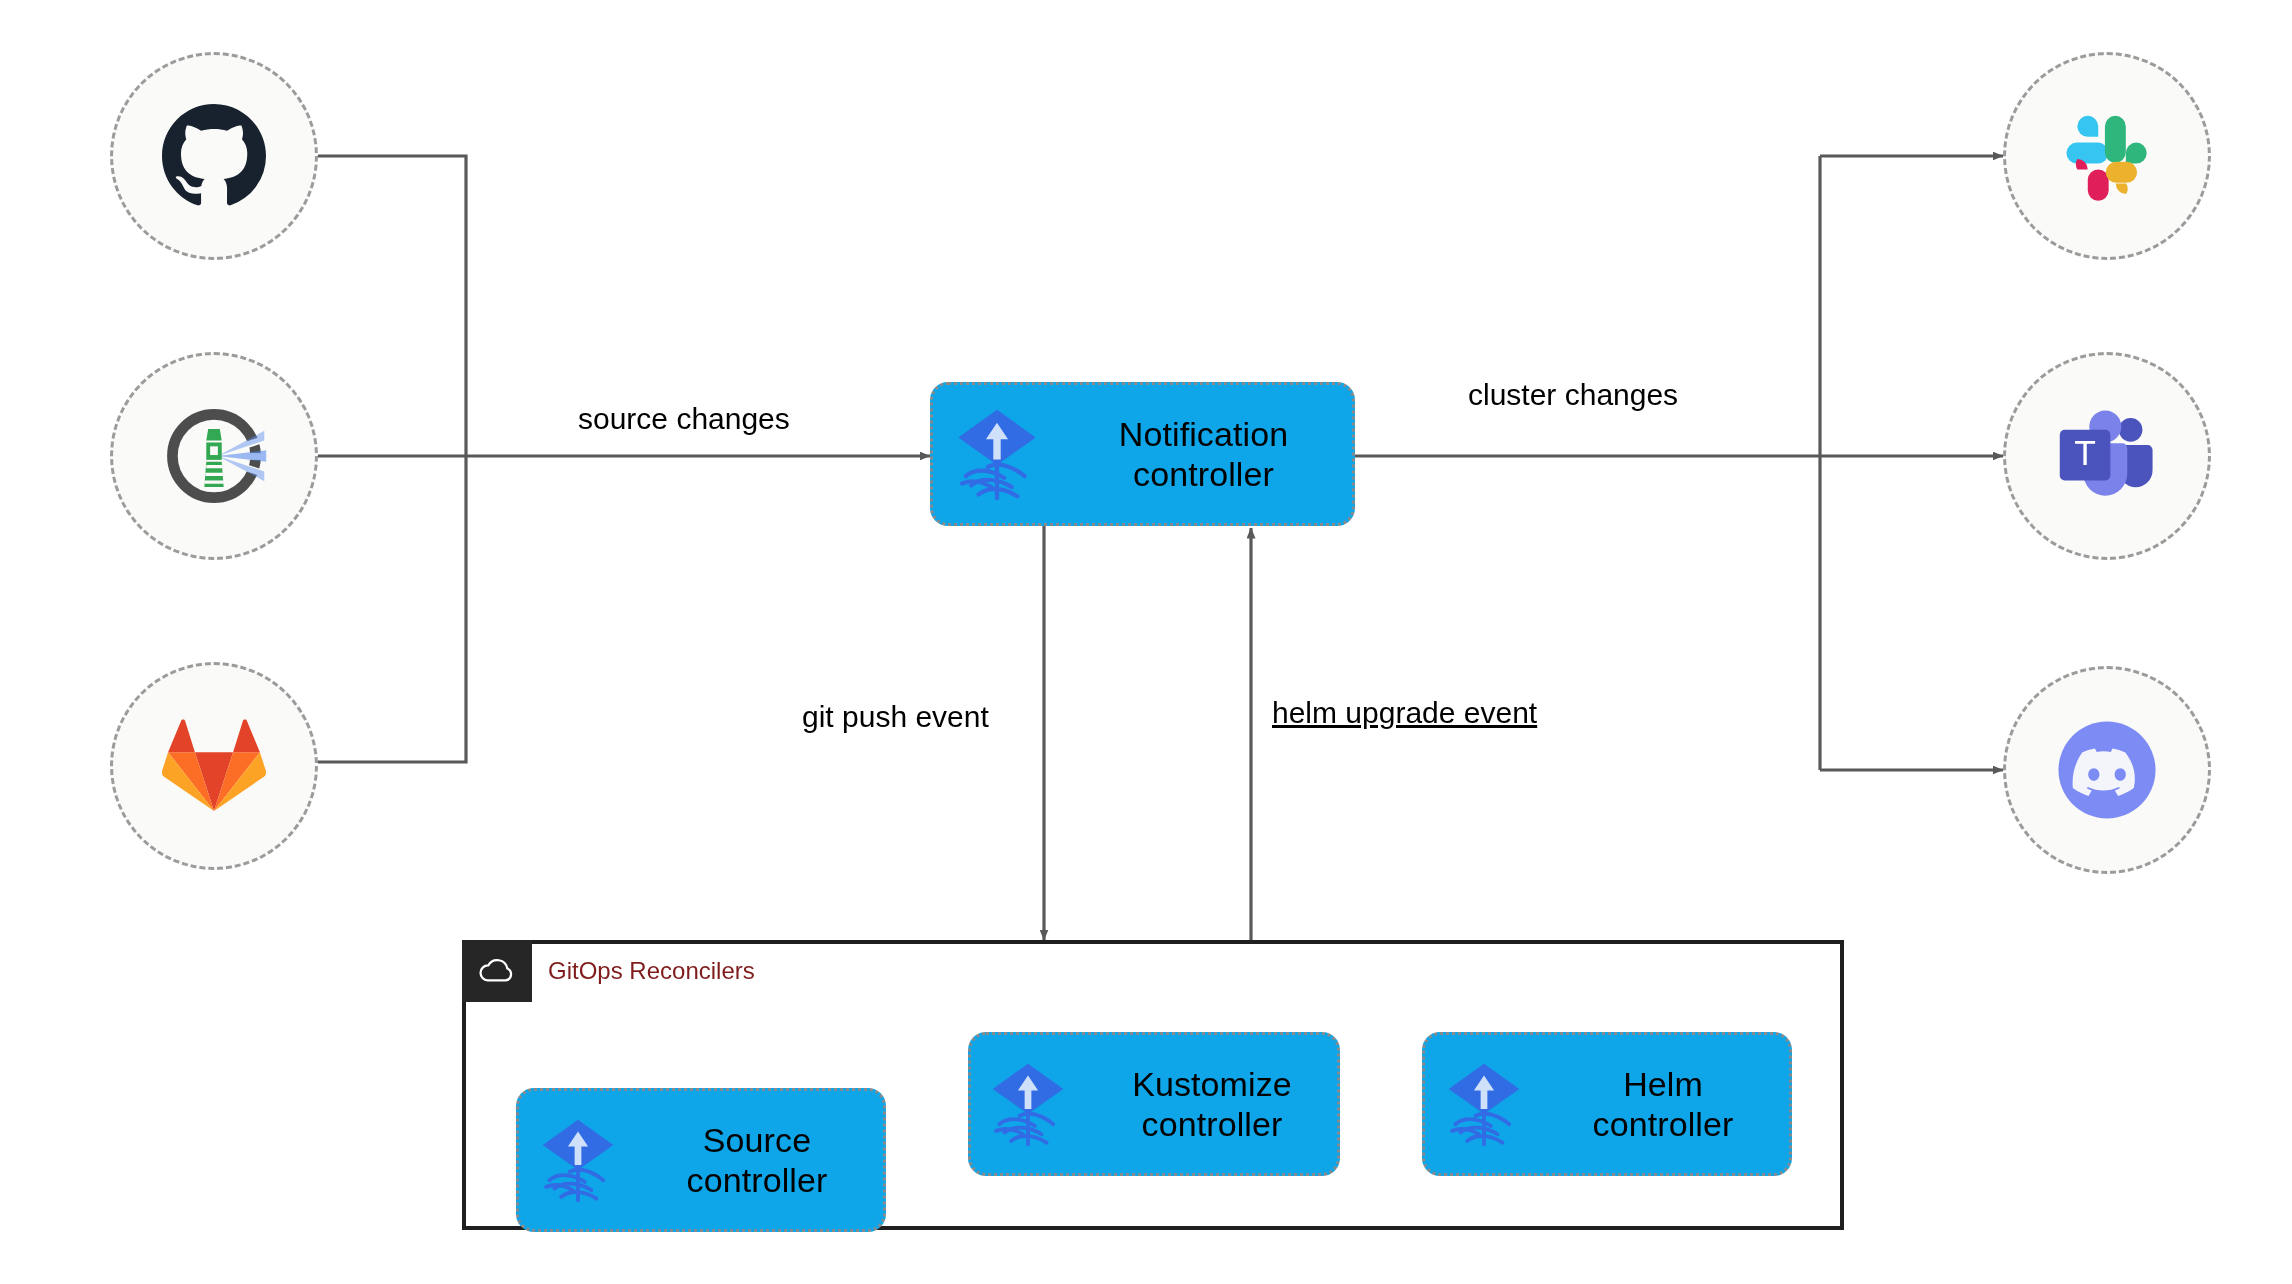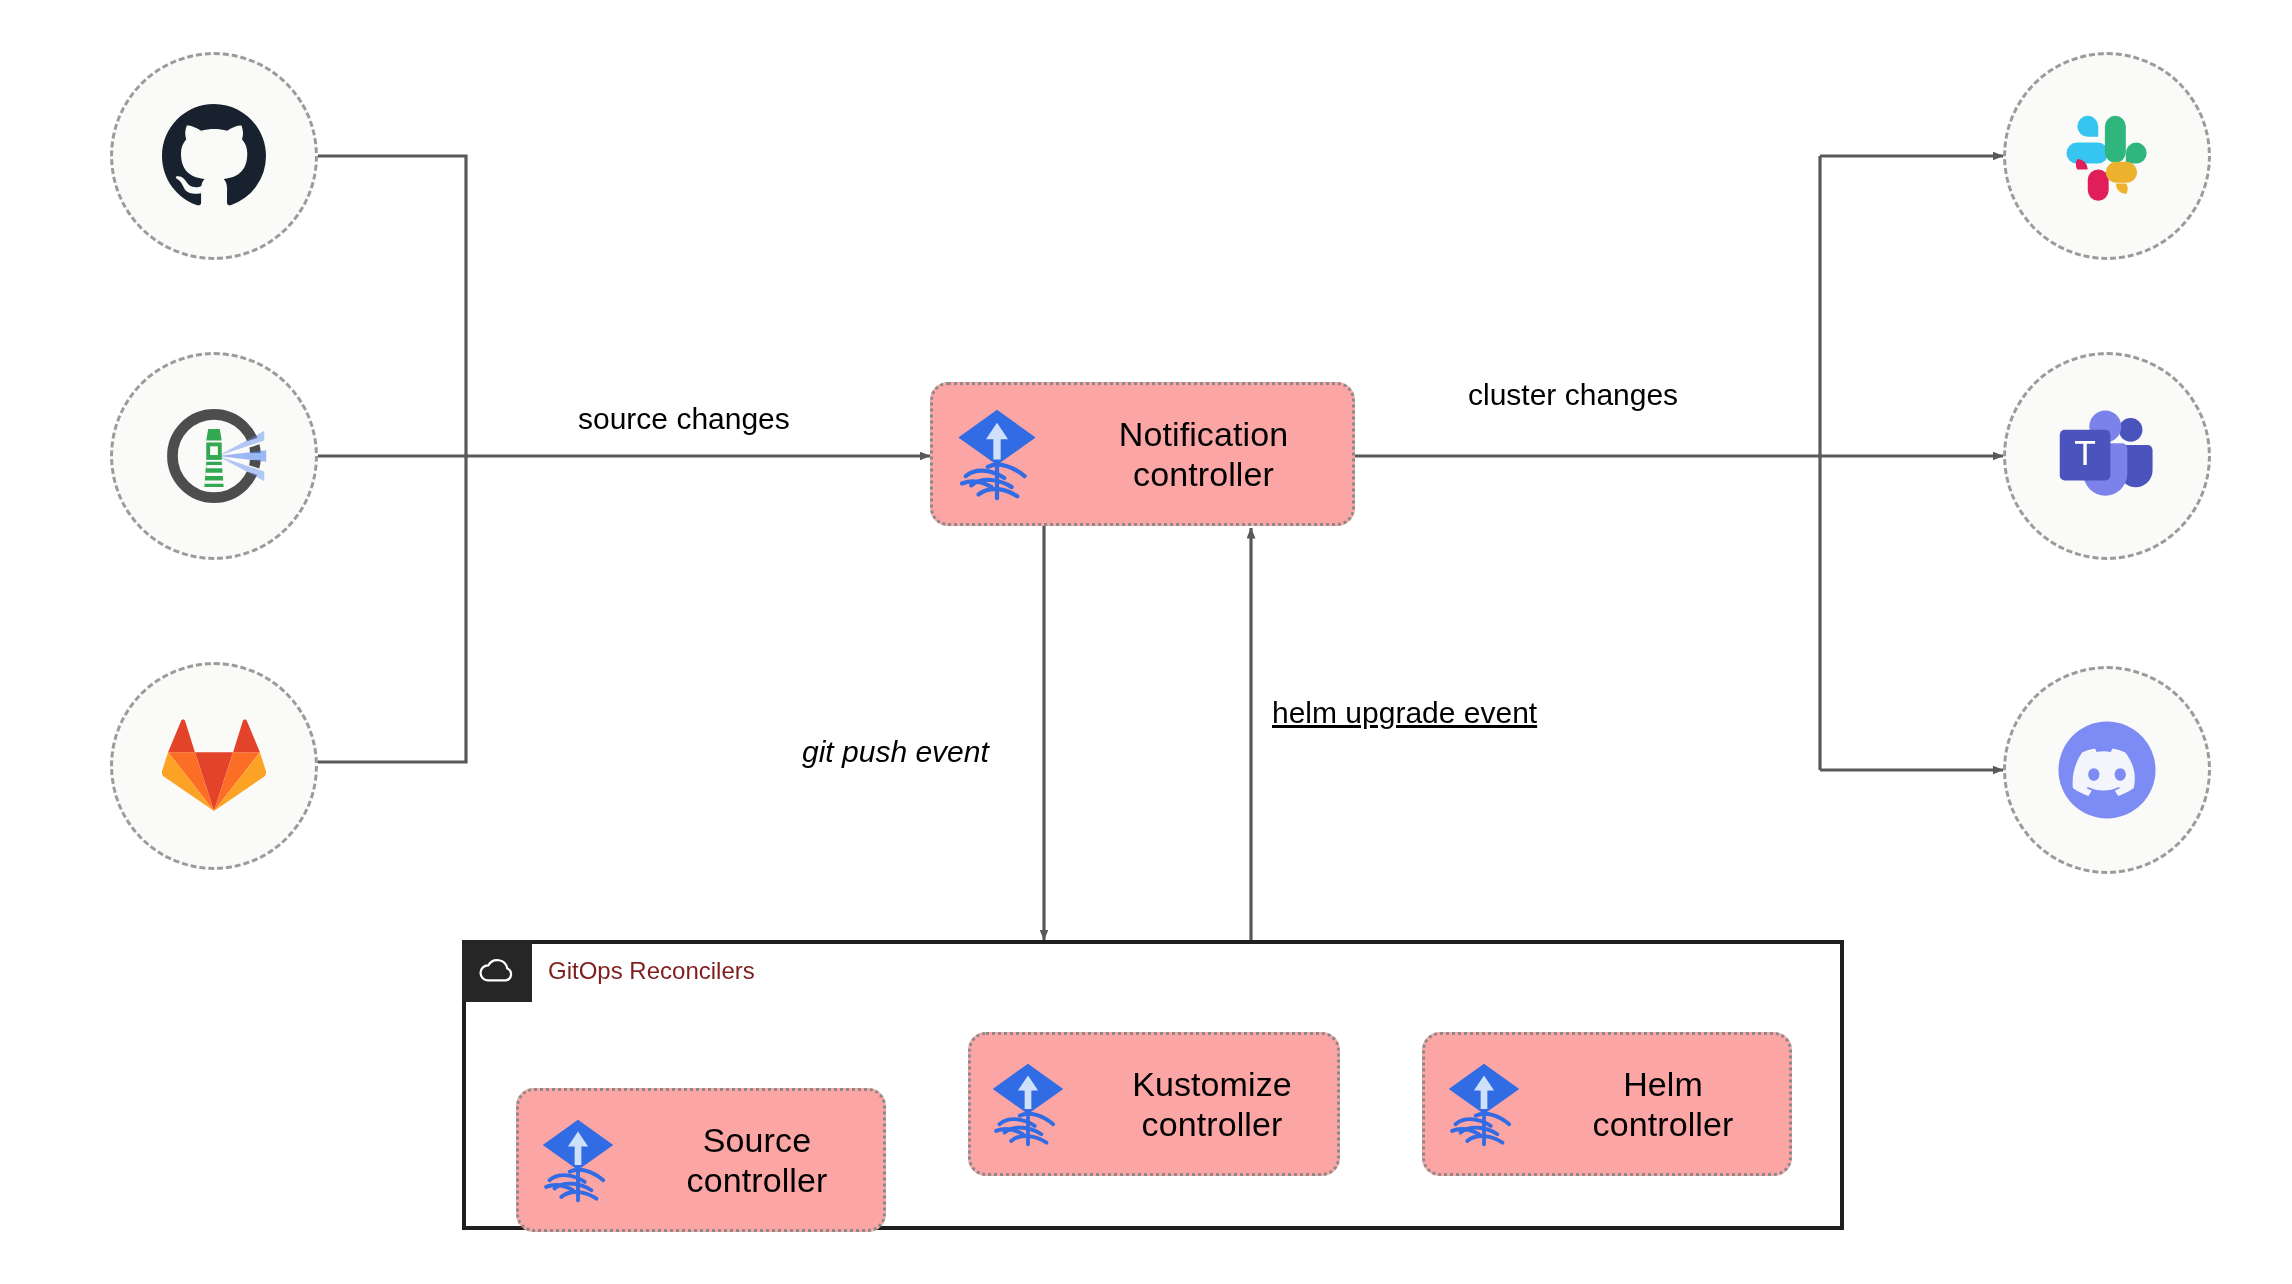--- a/index.html
+++ b/index.html
@@ -9,21 +9,21 @@
 
   svg.wires{position:absolute;left:0;top:0;width:2292px;height:1284px;pointer-events:none;}
 
   
   .endpoint{position:absolute;border:3px dashed #9b9b9b;border-radius:50%;
             background:#fafaf8;box-sizing:border-box;
             display:flex;align-items:center;justify-content:center;}
   .endpoint svg{display:block;}
 
   
-  .ctrl{position:absolute;box-sizing:border-box;background:#fca5a5;
+  .ctrl{position:absolute;box-sizing:border-box;background:#0ea5e9;
         border:3px dotted #8a8a8a;border-radius:18px;
         display:flex;align-items:center;}
   .ctrl .logo{flex:0 0 auto;display:flex;align-items:center;justify-content:center;}
   .ctrl .lbl{flex:1 1 auto;text-align:center;line-height:1.18;
              font-size:34px;color:#000;letter-spacing:.1px;padding-right:6px;}
   .ctrl .lbl span{display:block;}
 
   
   .elabel{position:absolute;font-size:30px;color:#000000;white-space:nowrap;}
 
@@ -197,21 +197,21 @@
       </svg>
     </div>
     <div class="lbl">
       <span>Notification</span>
       <span>controller</span>
     </div>
   </div>
 
   <div class="elabel" style="left:578px;top:402px;">source changes</div>
   <div class="elabel" style="left:1468px;top:378px;">cluster changes</div>
-  <div class="elabel" style="left:802px;top:735px;font-style:italic;">git push event</div>
+  <div class="elabel" style="left:802px;top:700px;">git push event</div>
   <div class="elabel" style="left:1272px;top:696px;text-decoration:underline;">helm upgrade event</div>
 
   <div id="container" style="left:462px;top:940px;width:1382px;height:290px;"></div>
 
   <div id="container-tab" style="left:462px;top:940px;width:70px;height:62px;">
     <svg width="38" height="26" viewBox="0 0 40 28">
       <path d="M10,24 a8,8 0 0 1 0.6,-16 a11,11 0 0 1 20.5,3.4 a6.6,6.6 0 0 1 -1.6,12.6 z" fill="none" stroke="#ffffff" stroke-width="2.4" stroke-linejoin="round"></path>
     </svg>
   </div>
 

